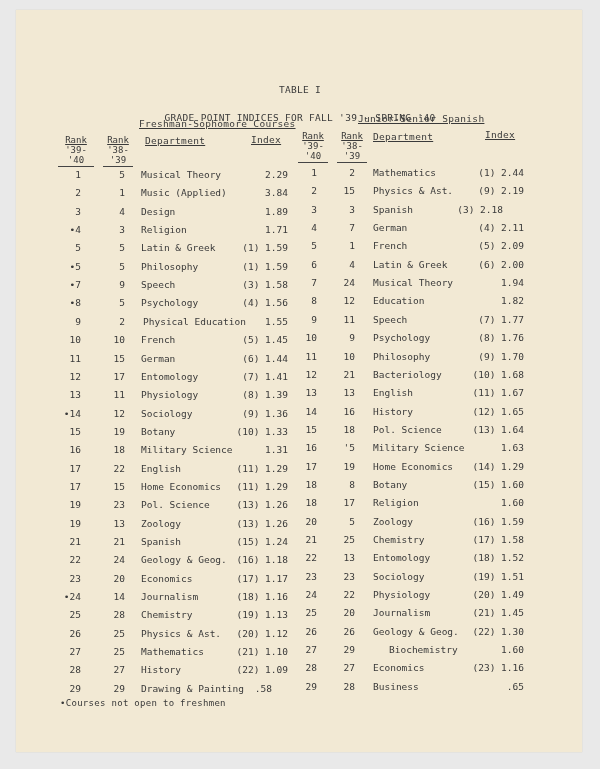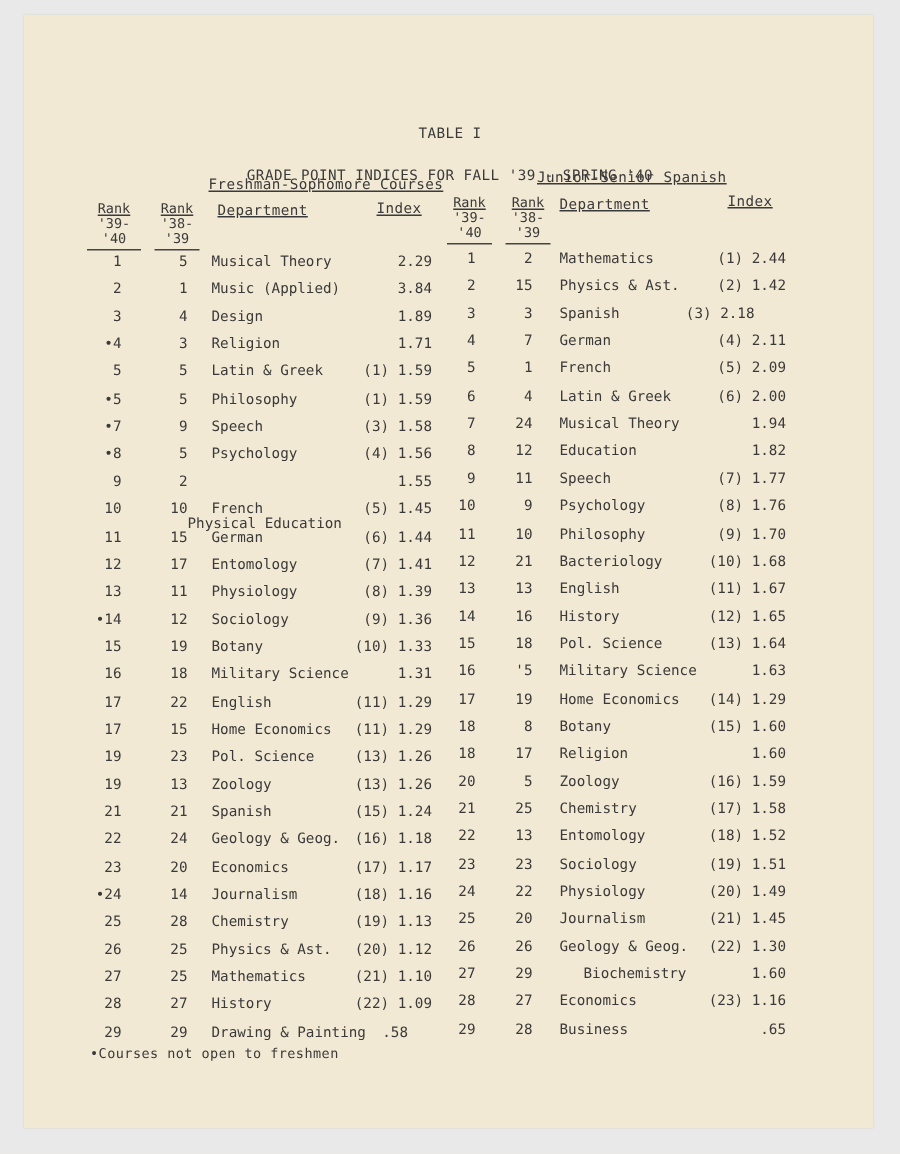--- a/index.html
+++ b/index.html
@@ -106,21 +106,21 @@
     </div>
     <div class="row" style="left: 0px; top: 297.45px;">
       <span class="r1" style="left: 63px;">•8</span>
       <span class="r2" style="left: 107px;">5</span>
       <span style="left: 141px;">Psychology</span>
       <span class="idx" style="left: 228px;">(4) 1.56</span>
     </div>
     <div class="row" style="left: 0px; top: 315.8px;">
       <span class="r1" style="left: 63px;">9</span>
       <span class="r2" style="left: 107px;">2</span>
-      <span style="left: 125px; margin-top: 28px;">Physical Education</span>
+      <span style="left: 143px;">Physical Education</span>
       <span class="idx" style="left: 228px;">1.55</span>
     </div>
     <div class="row" style="left: 0px; top: 334.15px;">
       <span class="r1" style="left: 63px;">10</span>
       <span class="r2" style="left: 107px;">10</span>
       <span style="left: 141px;">French</span>
       <span class="idx" style="left: 228px;">(5) 1.45</span>
     </div>
     <div class="row" style="left: 0px; top: 352.5px;">
       <span class="r1" style="left: 63px;">11</span>
@@ -241,21 +241,21 @@
     <div class="row" style="left: 0px; top: 167px;">
       <span class="r1" style="left: 299px;">1</span>
       <span class="r2" style="left: 337px;">2</span>
       <span style="left: 373px;">Mathematics</span>
       <span class="idx" style="left: 464px;">(1) 2.44</span>
     </div>
     <div class="row" style="left: 0px; top: 185.35px;">
       <span class="r1" style="left: 299px;">2</span>
       <span class="r2" style="left: 337px;">15</span>
       <span style="left: 373px;">Physics &amp; Ast.</span>
-      <span class="idx" style="left: 464px;">(2) 1.42</span>
+      <span class="idx" style="left: 464px;">(9) 2.19</span>
     </div>
     <div class="row" style="left: 0px; top: 203.7px;">
       <span class="r1" style="left: 299px;">3</span>
       <span class="r2" style="left: 337px;">3</span>
       <span style="left: 373px;">Spanish</span>
       <span class="idx" style="left: 443px;">(3) 2.18</span>
     </div>
     <div class="row" style="left: 0px; top: 222.05px;">
       <span class="r1" style="left: 299px;">4</span>
       <span class="r2" style="left: 337px;">7</span>

